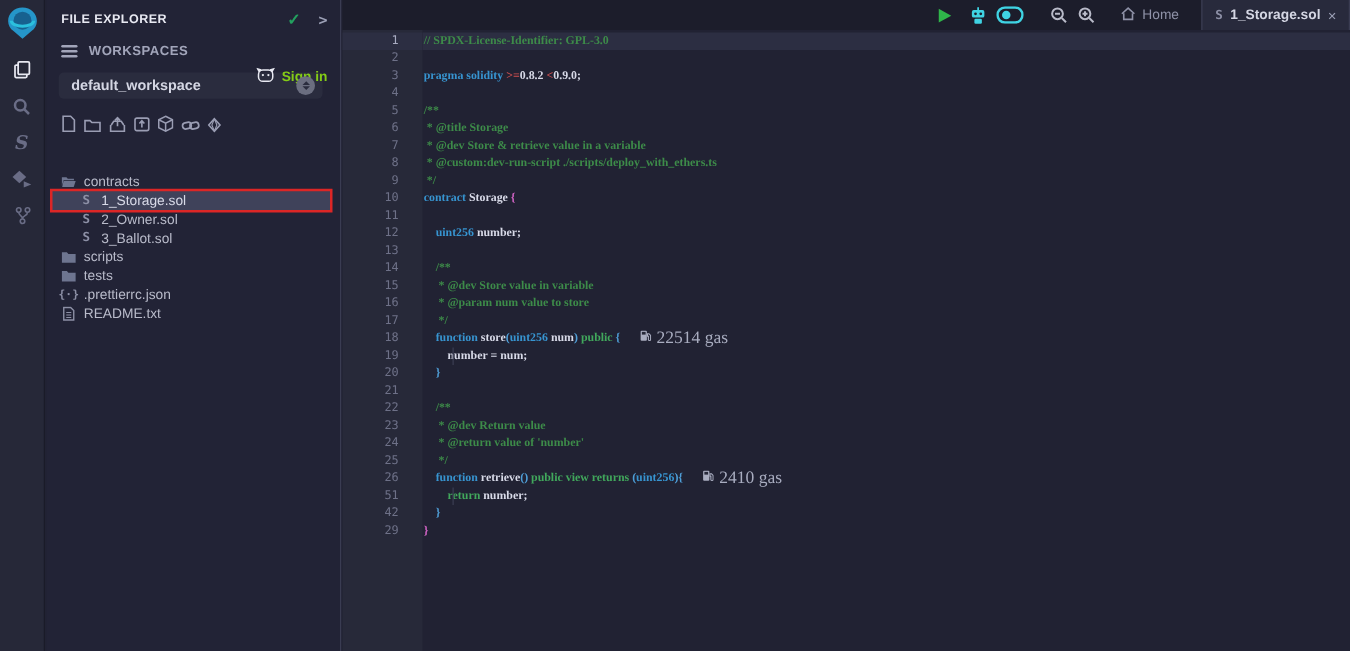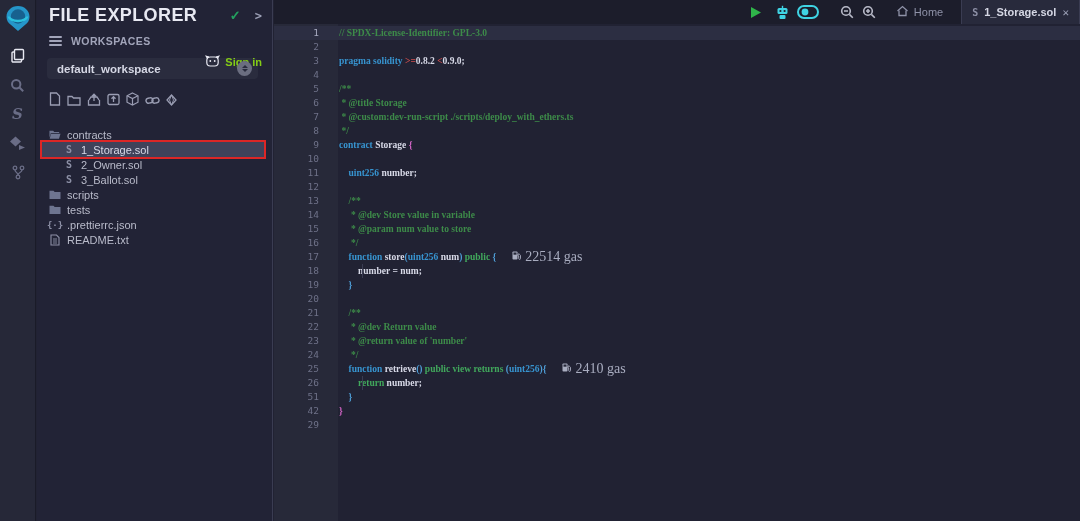--- a/index.html
+++ b/index.html
@@ -26,21 +26,21 @@
   .s-glyph { font-family:"DejaVu Serif", serif; font-weight:bold; font-style:italic; font-size:15px; line-height:1; }
 
   
   .side-panel {
     position:absolute; left:37px; top:0; width:236px; height:521px;
     background:#222336; border-right:1px solid #3a3c52;
   }
   .panel-head {
     display:flex; align-items:center; padding:7px 10px 0 12px; height:24px;
   }
-  .panel-title { font-size:18px; font-weight:bold; color:#e8e9f2; letter-spacing:.4px; flex:1; }
+  .panel-title { font-size:10px; font-weight:bold; color:#e8e9f2; letter-spacing:.4px; flex:1; }
   .check-icon { color:#23a05f; font-size:13px; font-weight:bold; margin-right:14px; cursor:pointer; }
   .chev-icon { color:#9ca0b6; font-size:12px; font-weight:bold; cursor:pointer; font-family:"DejaVu Sans Mono",monospace;}
   .ws-row { display:flex; align-items:center; padding:0 10px 0 12px; margin-top:9px; height:16px; }
   .hamburger { width:13px; cursor:pointer; margin-right:9px; }
   .hamburger i { display:block; height:2px; background:#a2a5ba; margin:2px 0; border-radius:1px; }
   .ws-label { flex:1; font-size:10.5px; font-weight:bold; color:#a2a5ba; letter-spacing:.4px; }
   .signin { display:flex; align-items:center; gap:5px; cursor:pointer; color:#84cc16;margin-top:42px; }
   .signin-label { font-size:11px; font-weight:bold; }
   .ws-select {
     margin:9px 14px 0 10px; height:21px; background:#2a2c3e; border-radius:4px;
@@ -49,21 +49,21 @@
   .ws-select-value { flex:1; font-size:11.5px; font-weight:bold; color:#d5d7e4; }
   .ws-stepper {
     width:15px; height:15px; border-radius:50%; background:#6b6e80;
     display:flex; flex-direction:column; align-items:center; justify-content:center; gap:1px; cursor:pointer;
   }
   .ws-stepper b { width:0; height:0; border-left:3px solid transparent; border-right:3px solid transparent; display:block; }
   .ws-stepper .up { border-bottom:3px solid #2a2c3e; }
   .ws-stepper .dn { border-top:3px solid #2a2c3e; }
   .actions-row { display:flex; align-items:center; gap:6px; margin:13px 0 0 12px; color:#9a9db3; }
   .actions-row .act { cursor:pointer; display:flex; }
-  .tree { margin-top:17px; padding-left:5px; padding-right:8px; font-size:11px; color:#b9bbca; }
+  .tree { margin-top:27px; padding-left:5px; padding-right:8px; font-size:11px; color:#b9bbca; }
   .tree-row { display:flex; align-items:center; height:15px; cursor:pointer; white-space:nowrap; }
   .tree-row .t-icon { width:12px; display:flex; justify-content:center; margin-right:6px; color:#7d85a0; flex:none; }
   .tree-row.selected { background:#3f425a; color:#d8dae8; box-shadow:0 0 0 2px #dc2626; }
   .t-sol { font-family:"DejaVu Sans Mono",monospace; font-weight:bold; font-size:10px; color:#8d90a6; }
   .t-json { font-family:"DejaVu Sans Mono",monospace; font-weight:bold; font-size:9px; color:#8d90a6; }
 
   
   .editor { position:absolute; left:274px; top:0; right:0; height:521px; background:#212233; }
   .topbar {
     height:24px; background:#1c1d2b; display:flex; align-items:stretch;justify-content:flex-end;
@@ -369,20 +369,21 @@
           <div class="gut-cell">42</div>
           <div class="gut-cell">29</div>
         </div>
       <div class="code" id="code">
           <div class="code-line current"><span class="tk-cm">// SPDX-License-Identifier: GPL-3.0</span></div>
           <div class="code-line"></div>
           <div class="code-line"><span class="tk-kw">pragma</span><span class="tk-pl"> </span><span class="tk-kw">solidity</span><span class="tk-pl"> </span><span class="tk-op">&gt;=</span><span class="tk-pl">0.8.2 </span><span class="tk-op">&lt;</span><span class="tk-pl">0.9.0;</span></div>
           <div class="code-line"></div>
           <div class="code-line"><span class="tk-cm">/**</span></div>
           <div class="code-line"><span class="tk-cm"> * @title Storage</span></div>
+          <div class="code-line"><span class="tk-cm"> * @dev Store &amp; retrieve value in a variable</span></div>
           <div class="code-line"><span class="tk-cm"> * @custom:dev-run-script ./scripts/deploy_with_ethers.ts</span></div>
           <div class="code-line"><span class="tk-cm"> */</span></div>
           <div class="code-line"><span class="tk-kw">contract</span><span class="tk-pl"> Storage </span><span class="tk-br">{</span></div>
           <div class="code-line"></div>
           <div class="code-line"><span class="tk-pl">    </span><span class="tk-kw">uint256</span><span class="tk-pl"> number;</span></div>
           <div class="code-line"></div>
           <div class="code-line"><span class="tk-cm">    /**</span></div>
           <div class="code-line"><span class="tk-cm">     * @dev Store value in variable</span></div>
           <div class="code-line"><span class="tk-cm">     * @param num value to store</span></div>
           <div class="code-line"><span class="tk-cm">     */</span></div>

